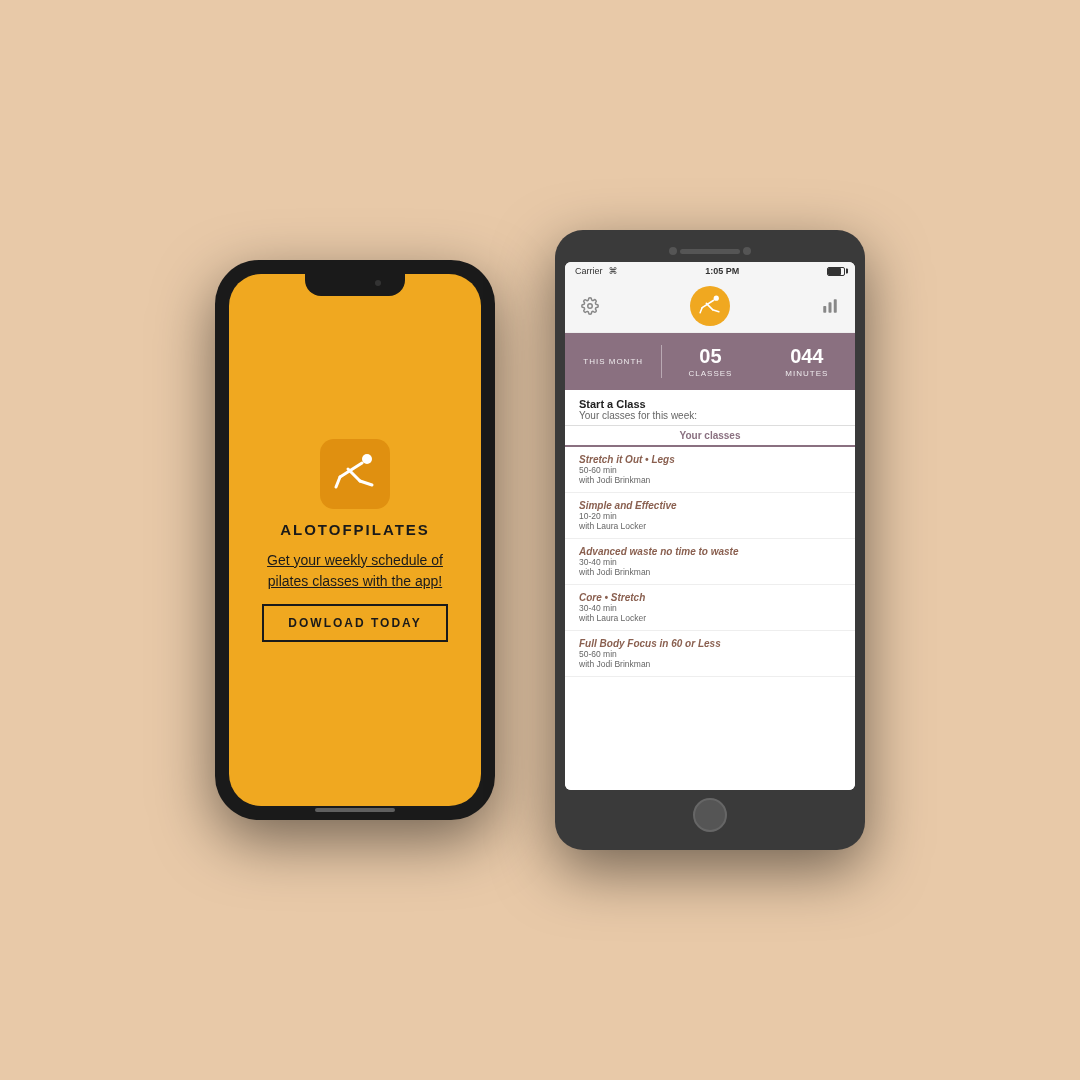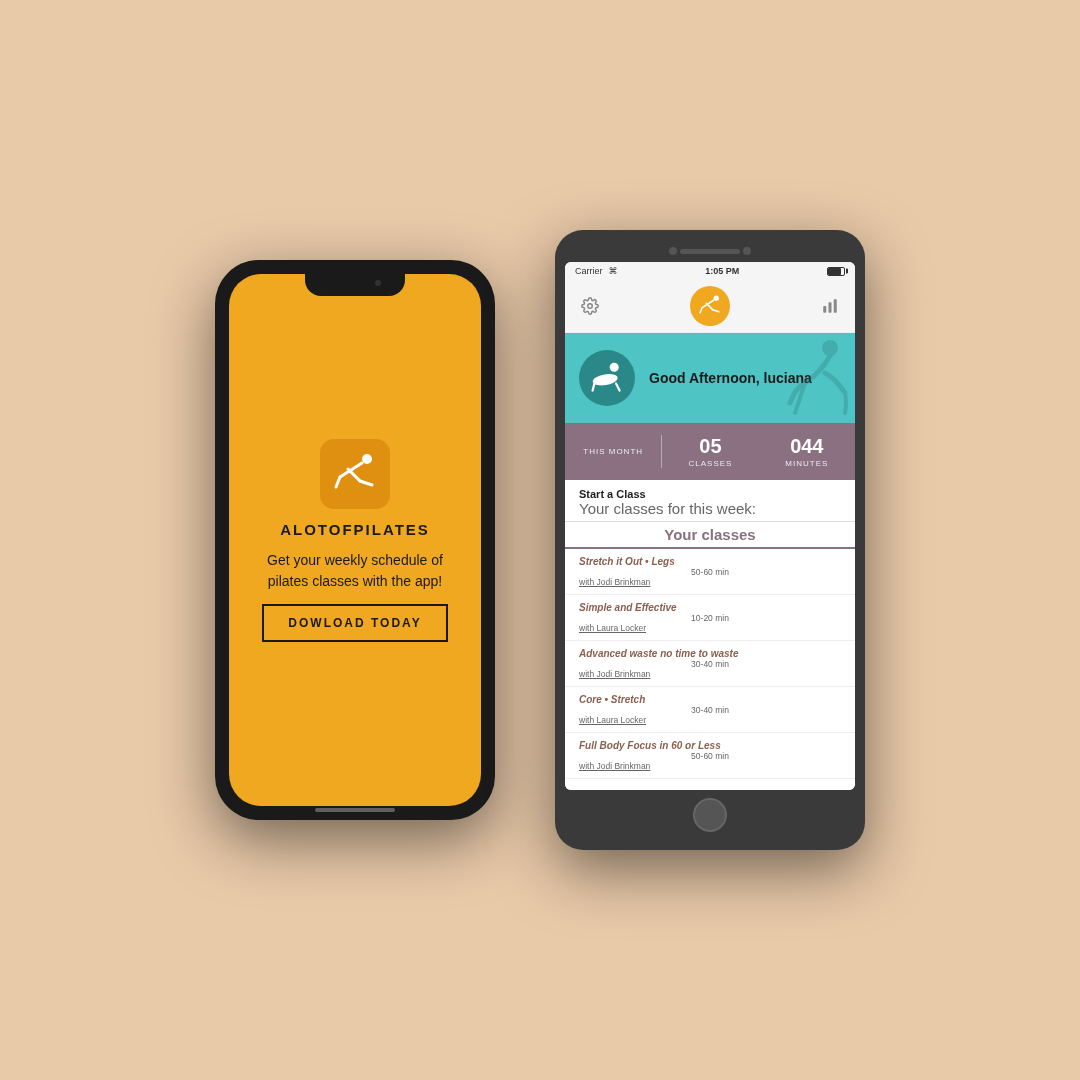--- a/index.html
+++ b/index.html
@@ -81,20 +81,21 @@
       font-size: 15px;
       letter-spacing: 2px;
       color: #1a1a1a;
       text-transform: uppercase;
     }
     .phone-left .tagline {
       font-size: 14px;
       color: #1a1a1a;
       text-align: center;
       line-height: 1.5;
+      text-decoration: underline;
     }
     .phone-left .hashtag {
       font-weight: 900;
       font-size: 32px;
       color: #1a1a1a;
       text-align: center;
       margin: 8px 0;
     }
     .phone-left .download-btn {
       border: 2px solid #1a1a1a;
@@ -310,26 +311,26 @@
     .phone-right .start-section {
       padding: 8px 14px 4px;
       background: white;
     }
     .phone-right .start-title {
       font-size: 11px;
       font-weight: 700;
       color: #222;
     }
     .phone-right .start-subtitle {
-      font-size: 15px;
+      font-size: 10px;
       color: #666;
     }
     .phone-right .your-classes-label {
       text-align: center;
-      font-size: 15px;
+      font-size: 10px;
       color: #8a7080;
       font-weight: 600;
       padding: 4px;
       border-top: 1px solid #ddd;
       border-bottom: 2px solid #8a7080;
       background: white;
     }
     .phone-right .class-list {
       flex: 1;
       overflow: hidden;
@@ -341,26 +342,24 @@
     }
     .phone-right .class-name {
       font-size: 10px;
       font-weight: 600;
       color: #8a6050;
       font-style: italic;
     }
     .phone-right .class-duration {
       font-size: 8.5px;
       color: #666;
-      text-align: center;
     }
     .phone-right .class-instructor {
       font-size: 8.5px;
       color: #666;
-      text-decoration: underline;
     }
     .phone-right .bottom-button {
       width: 34px;
       height: 34px;
       border-radius: 50%;
       background: #555;
       border: 2px solid #666;
       margin: 8px auto 4px;
     }
 
@@ -442,42 +441,20 @@
         </div>
         <div class="header-icon">
           <svg class="barchart-svg" viewBox="0 0 24 24" fill="#888">
             <rect x="3" y="12" width="4" height="9" rx="1"></rect>
             <rect x="10" y="7" width="4" height="14" rx="1"></rect>
             <rect x="17" y="3" width="4" height="18" rx="1"></rect>
           </svg>
         </div>
       </div>
 
-      <div class="hero-banner">
-        <div class="hero-avatar">
-
-          <svg viewBox="0 0 40 40">
-            <circle cx="28" cy="8" r="5" fill="white"></circle>
-            <ellipse cx="18" cy="22" rx="14" ry="6" fill="white" transform="rotate(-10 18 22)"></ellipse>
-            <line x1="6" y1="26" x2="4" y2="34" stroke="white" stroke-width="2.5" stroke-linecap="round"></line>
-            <line x1="30" y1="26" x2="34" y2="34" stroke="white" stroke-width="2.5" stroke-linecap="round"></line>
-          </svg>
-        </div>
-        <div class="hero-text">Good Afternoon, luciana</div>
-
-        <div class="hero-figure" style="display:flex;align-items:flex-end;justify-content:flex-end;">
-          <svg viewBox="0 0 80 90" width="80" height="90" opacity="0.5">
-            <circle cx="55" cy="15" r="8" fill="#2a7a7a"></circle>
-            <path d="M55 23 Q45 40 30 50 Q20 55 15 70" stroke="#2a7a7a" stroke-width="5" fill="none" stroke-linecap="round"></path>
-            <path d="M50 40 Q60 45 70 60" stroke="#2a7a7a" stroke-width="5" fill="none" stroke-linecap="round"></path>
-            <path d="M30 50 Q25 65 20 80" stroke="#2a7a7a" stroke-width="4" fill="none" stroke-linecap="round"></path>
-            <path d="M70 60 Q72 70 70 80" stroke="#2a7a7a" stroke-width="4" fill="none" stroke-linecap="round"></path>
-          </svg>
-        </div>
-      </div>
 
       <div class="stats-bar">
         <div class="stat-item this-month">
           <span class="stat-label">THIS MONTH</span>
         </div>
         <div class="stat-item">
           <span class="stat-value">05</span>
           <span class="stat-sublabel">CLASSES</span>
         </div>
         <div class="stat-item">

